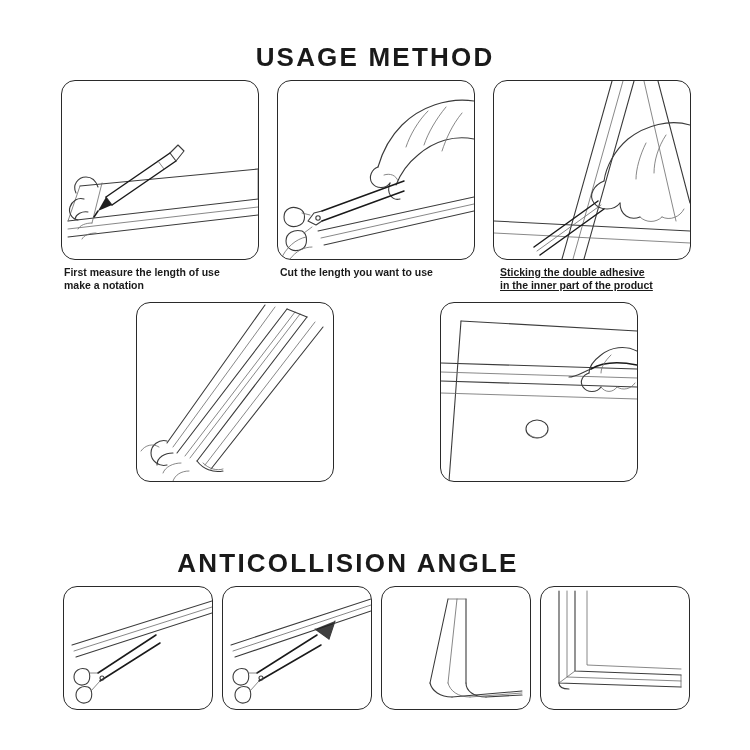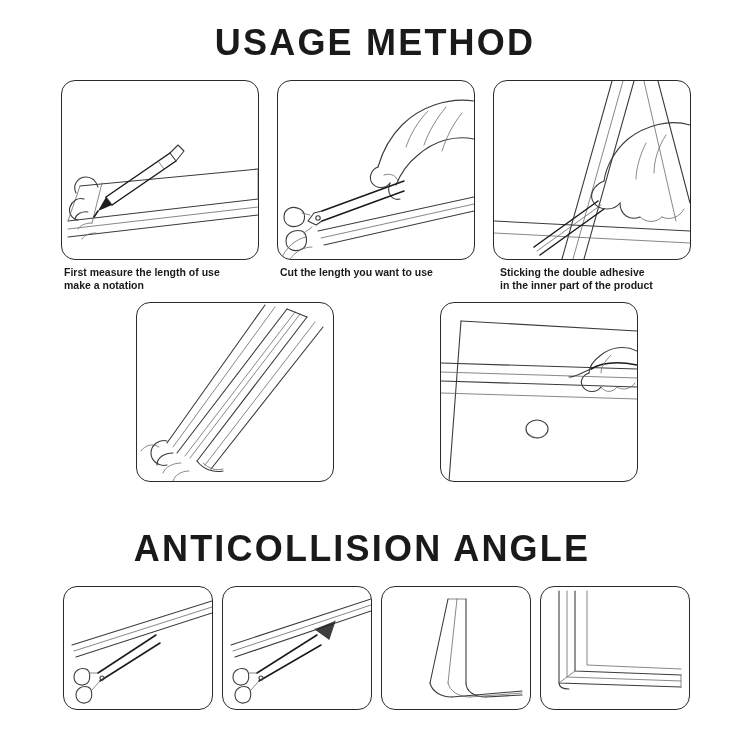--- a/index.html
+++ b/index.html
@@ -15,35 +15,36 @@
     overflow: hidden;
     position: relative;
   }
   .page {
     width: 750px;
     height: 750px;
     position: relative;
   }
   .section-title {
     text-align: center;
-    font-size: 36px;
+    font-size: 26px;
     font-weight: bold;
     letter-spacing: 2.2px;
     color: #1a1a1a;
+    margin-top: 20px;
   }
   #usage-title {
     position: absolute;
     top: 22px;
     left: 0;
     width: 750px;
   }
   #anticollision-title {
     position: absolute;
     top: 528px;
-    left: 14px;
+    left: 0;
     width: 696px;
   }
 
   .panel {
     position: absolute;
     border: 1.4px solid #2a2a2a;
     border-radius: 14px;
     background: #ffffff;
     overflow: hidden;
   }
@@ -60,21 +61,21 @@
     font-weight: 600;
     white-space: pre-line;
   }
 
   
   #p1 { left: 61px;  top: 80px;  width: 196px; height: 178px; }
   #p2 { left: 277px; top: 80px;  width: 196px; height: 178px; }
   #p3 { left: 493px; top: 80px;  width: 196px; height: 178px; }
   #c1 { left: 64px;  top: 266px; width: 210px; }
   #c2 { left: 280px; top: 266px; width: 210px; }
-  #c3 { left: 500px; top: 266px; width: 200px; }
+  #c3 { left: 500px; top: 266px; width: 200px; text-decoration: underline; }
 
   
   #p4 { left: 136px; top: 302px; width: 196px; height: 178px; }
   #p5 { left: 440px; top: 302px; width: 196px; height: 178px; }
   #c4 { left: 140px; top: 486px; width: 210px; }
   #c5 { left: 447px; top: 486px; width: 210px; }
 
   
   #p6 { left: 63px;  top: 586px; width: 148px; height: 122px; }
   #p7 { left: 222px; top: 586px; width: 148px; height: 122px; }

